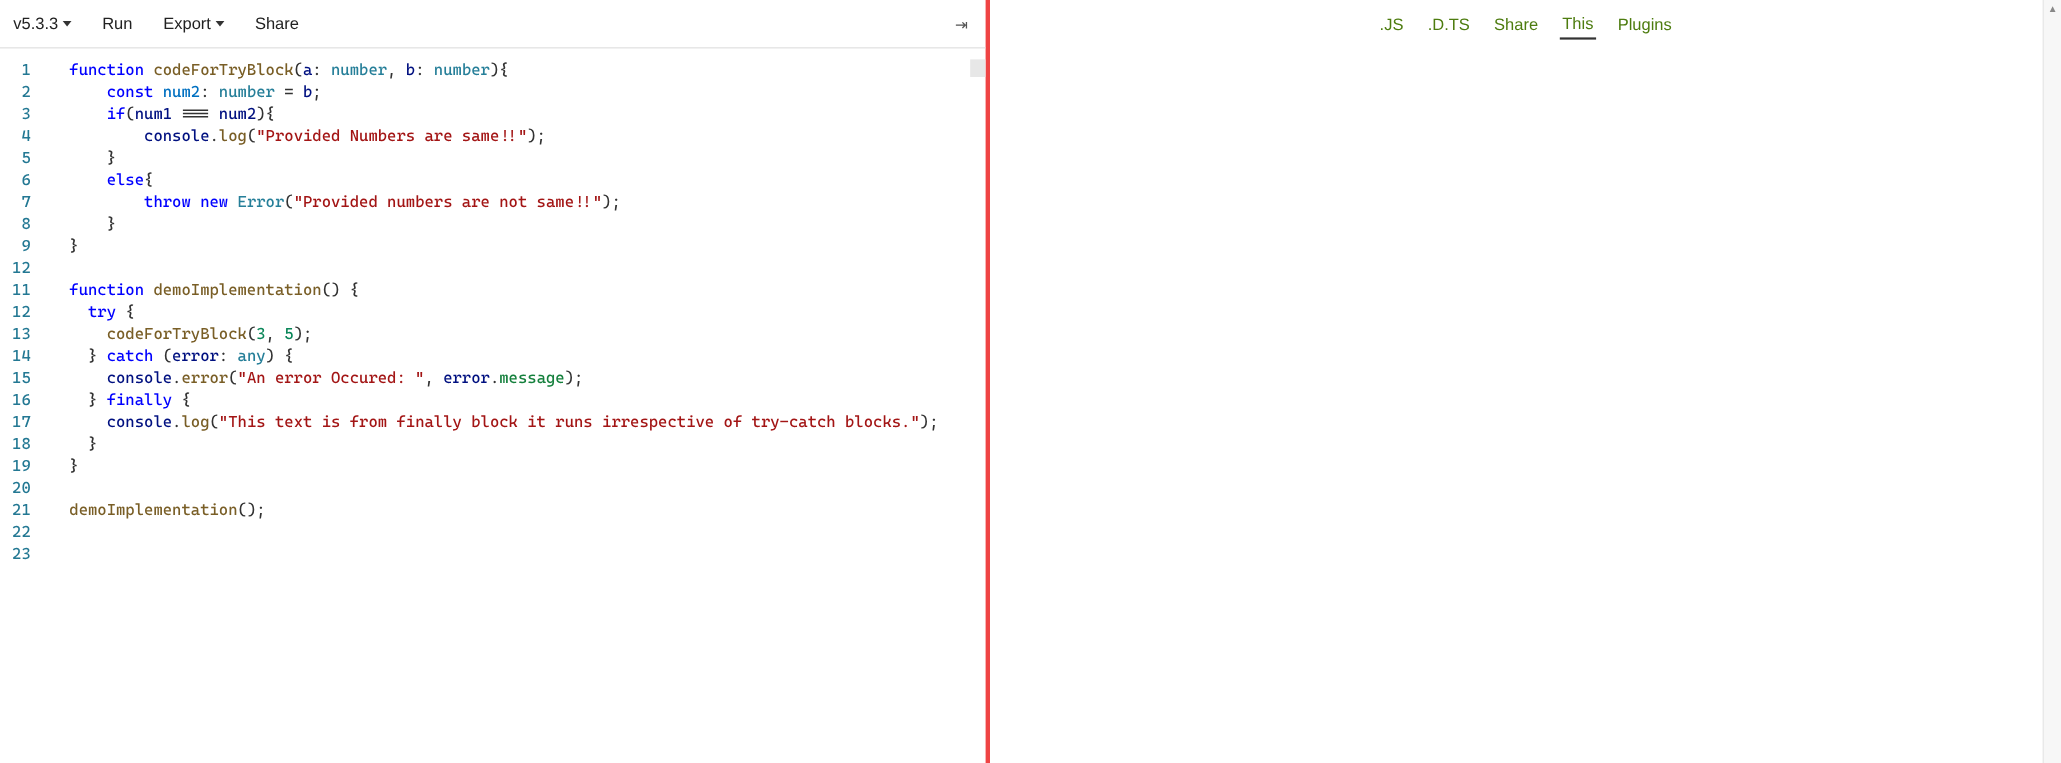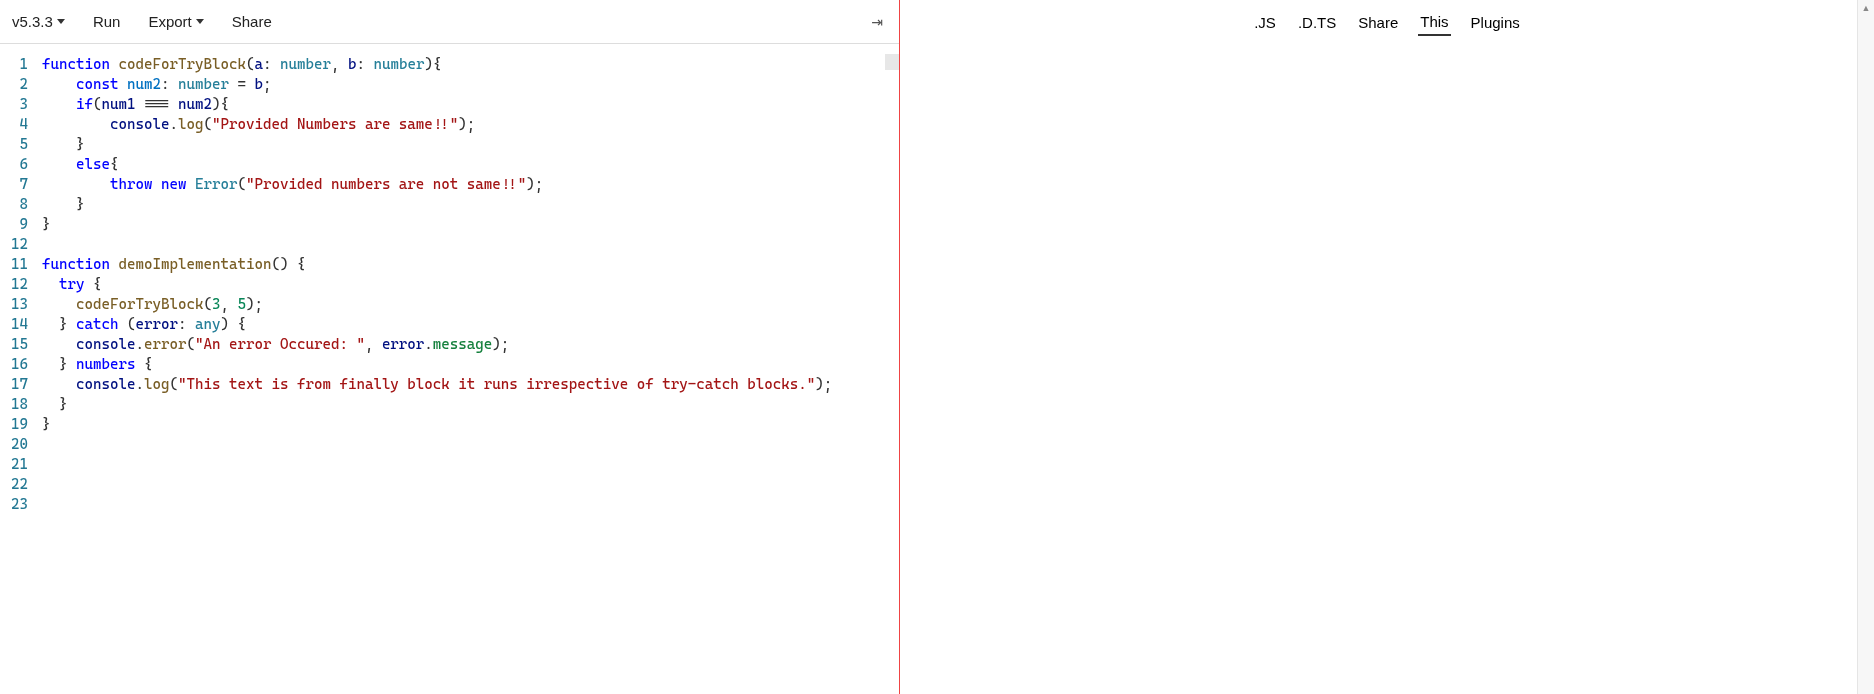--- a/index.html
+++ b/index.html
@@ -12,21 +12,21 @@
     height: 100%;
   }
   .app {
     display: flex;
     width: 100%;
     height: 100vh;
   }
   
   .left-panel {
     flex: 0 0 900px;
-    border-right: 1px solid #ef4444;
+    border-right: 4px solid #ef4444;
     display: flex;
     flex-direction: column;
     position: relative;
   }
   .toolbar {
     display: flex;
     align-items: center;
     height: 44px;
     border-bottom: 1px solid #ddd;
     padding: 0 12px;
@@ -92,21 +92,21 @@
   .tok-kw    { color: #0000ff; }
   .tok-type  { color: #267f99; }
   .tok-fn    { color: #795e26; }
   .tok-var   { color: #001080; }
   .tok-prop  { color: #15803d; }
   .tok-const { color: #0070c1; }
   .tok-str   { color: #a31515; }
   .tok-num   { color: #098658; }
   .tok-punc  { color: #333; }
   .tok-err   { color: #267f99; }
-  .code-content { position: relative; z-index: 1; }
+  .code-content { position: relative; z-index: 1; margin-left: 21px; }
   
   .minimap {
     position: absolute;
     top: 10px;
     right: 0;
     width: 14px;
     height: 16px;
     background: #e7e7e7;
   }
   
@@ -116,21 +116,21 @@
     flex-direction: column;
     position: relative;
   }
   .right-tabs {
     display: flex;
     justify-content: center;
     gap: 18px;
     height: 44px;
     align-items: center;
     font-size: 15px;
-    color: #000000;
+    color: #4d7c0f;
   }
   .right-tab {
     cursor: pointer;
     padding: 4px 2px;
   }
   .right-tab.active {
     border-bottom: 2px solid #333;
     font-weight: 500;
   }
   .right-content {
@@ -218,25 +218,26 @@
             <div class="code-line"><span class="tok-punc">    </span><span class="tok-kw">else</span><span class="tok-punc">{</span></div>
             <div class="code-line"><span class="tok-punc">        </span><span class="tok-kw">throw</span><span class="tok-punc"> </span><span class="tok-kw">new</span><span class="tok-punc"> </span><span class="tok-err">Error</span><span class="tok-punc">(</span><span class="tok-str">"Provided numbers are not same!!"</span><span class="tok-punc">);</span></div>
             <div class="code-line"><span class="tok-punc">    }</span></div>
             <div class="code-line"><span class="tok-punc">}</span></div>
             <div class="code-line">&nbsp;</div>
             <div class="code-line"><span class="tok-kw">function</span><span class="tok-punc"> </span><span class="tok-fn">demoImplementation</span><span class="tok-punc">() {</span></div>
             <div class="code-line"><span class="tok-punc">  </span><span class="tok-kw">try</span><span class="tok-punc"> {</span></div>
             <div class="code-line"><span class="tok-punc">    </span><span class="tok-fn">codeForTryBlock</span><span class="tok-punc">(</span><span class="tok-num">3</span><span class="tok-punc">, </span><span class="tok-num">5</span><span class="tok-punc">);</span></div>
             <div class="code-line"><span class="tok-punc">  } </span><span class="tok-kw">catch</span><span class="tok-punc"> (</span><span class="tok-var">error</span><span class="tok-punc">: </span><span class="tok-type">any</span><span class="tok-punc">) {</span></div>
             <div class="code-line"><span class="tok-punc">    </span><span class="tok-var">console</span><span class="tok-punc">.</span><span class="tok-fn">error</span><span class="tok-punc">(</span><span class="tok-str">"An error Occured: "</span><span class="tok-punc">, </span><span class="tok-var">error</span><span class="tok-punc">.</span><span class="tok-prop">message</span><span class="tok-punc">);</span></div>
-            <div class="code-line"><span class="tok-punc">  } </span><span class="tok-kw">numbers</span><span class="tok-punc"> {</span></div>
+            <div class="code-line"><span class="tok-punc">  } </span><span class="tok-kw">finally</span><span class="tok-punc"> {</span></div>
             <div class="code-line"><span class="tok-punc">    </span><span class="tok-var">console</span><span class="tok-punc">.</span><span class="tok-fn">log</span><span class="tok-punc">(</span><span class="tok-str">"This text is from finally block it runs irrespective of try-catch blocks."</span><span class="tok-punc">);</span></div>
             <div class="code-line"><span class="tok-punc">  }</span></div>
             <div class="code-line"><span class="tok-punc">}</span></div>
             <div class="code-line">&nbsp;</div>
+            <div class="code-line"><span class="tok-fn">demoImplementation</span><span class="tok-punc">();</span></div>
             <div class="code-line">&nbsp;</div>
           </div>
       </div>
       <div class="minimap"></div>
     </div>
   </div>
 
   <div class="right-panel">
     <div class="right-tabs">
       <div class="right-tab">

